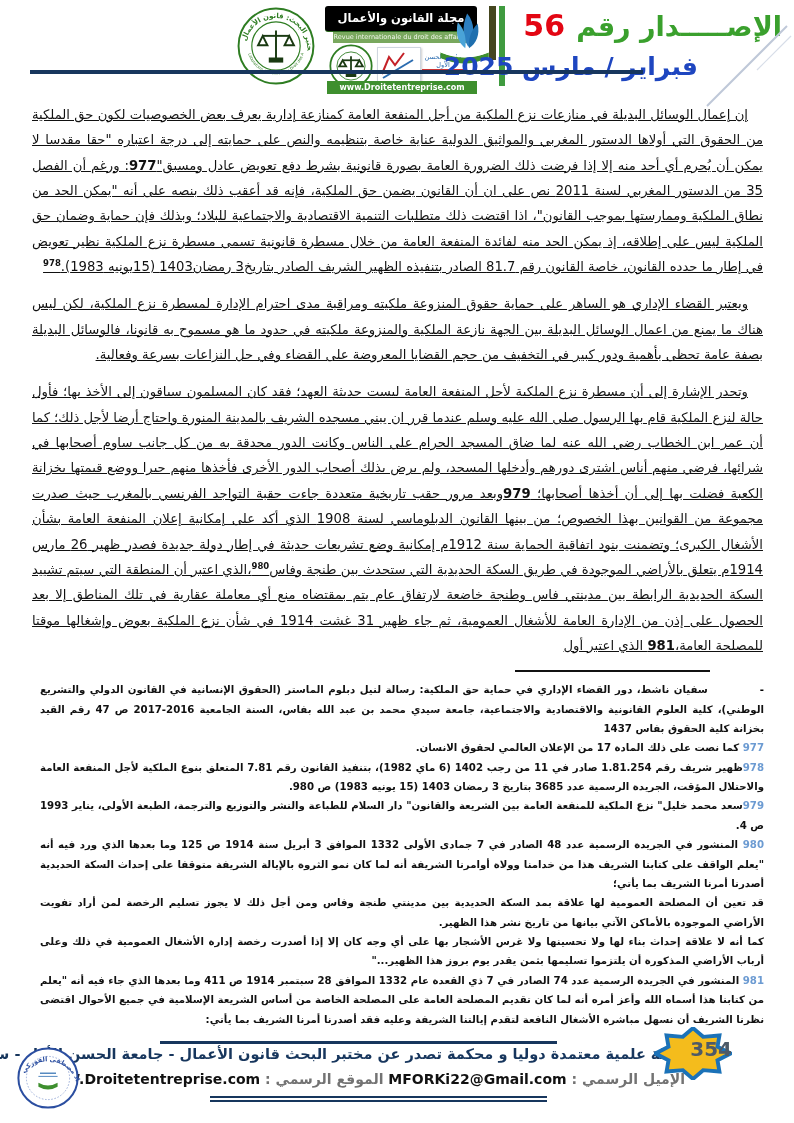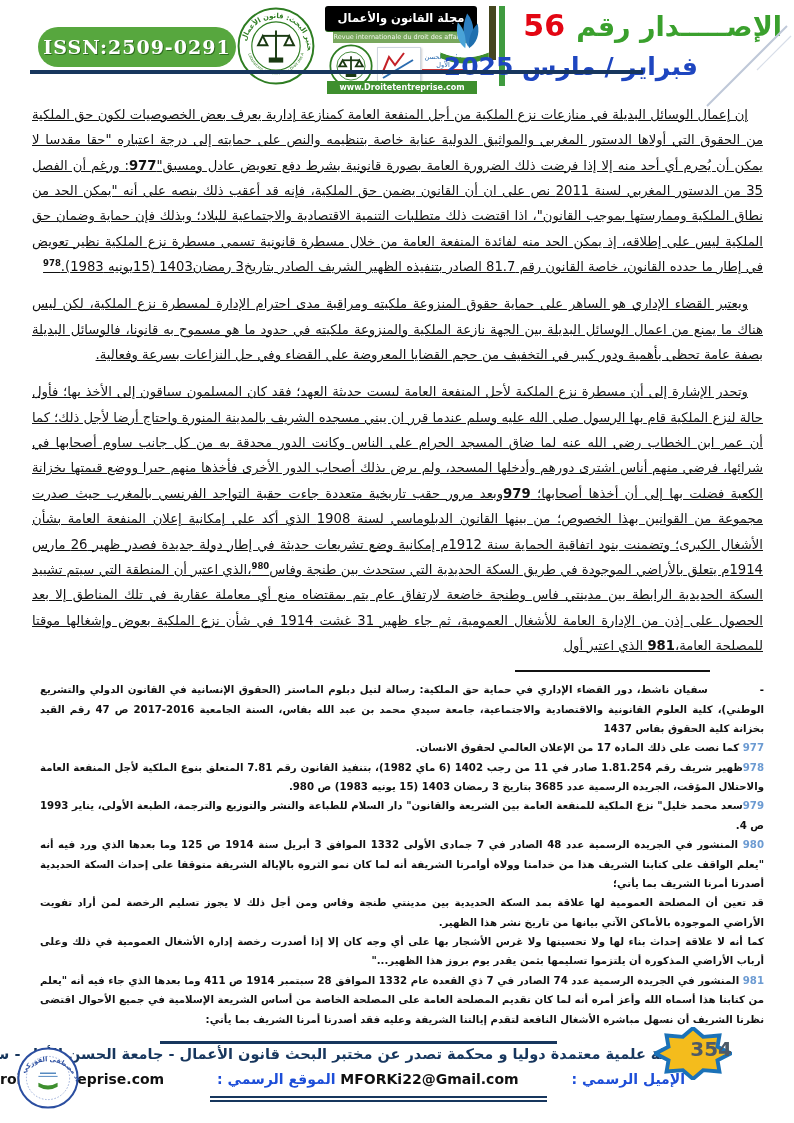--- a/index.html
+++ b/index.html
@@ -53,37 +53,36 @@
   .fn-marker{color:#6c9bd2;font-weight:bold;}
   .fn-marker.dash{color:#000;padding-left:52px;}
 
   
   .footer{position:absolute;left:0;top:1030px;width:794px;height:93px;background:#fff;}
   .footer-rule-top{position:absolute;left:160px;top:11px;width:397px;height:3px;background:#17365d;}
   .footer-line1{position:absolute;left:110px;top:16px;width:575px;text-align:center;direction:rtl;
                 color:#17365d;font-weight:bold;font-size:14.5px;white-space:nowrap;}
   .footer-line2{position:absolute;left:110px;top:41px;width:575px;text-align:center;direction:rtl;
                 font-weight:bold;font-size:14px;white-space:nowrap;}
-  .footer-line2 .navy{color:#1d4ed8;padding-left:48px;}
+  .footer-line2 .navy{color:#737373;}
   .footer-line2 .dark{color:#111;}
   .footer-rule-bottom{position:absolute;left:210px;top:66px;width:337px;height:2px;
                       border-top:2px solid #17365d;border-bottom:2px solid #17365d;}
   .star-badge{position:absolute;right:62px;top:-3px;width:78px;height:53px;}
   .star-num{position:absolute;left:8px;right:0;top:10px;text-align:right;color:#4d5a68;
             font-weight:bold;font-size:20px;}
   .stamp{position:absolute;left:8px;top:8px;width:80px;height:80px;}
 </style>
 </head>
 <body>
 
 <div class="page">
 
   <div class="header">
 
-    <div class="issn-pill">ISSN:2509-0291</div>
 
     <svg class="lab-logo" viewBox="0 0 100 100">
       <circle cx="50" cy="50" r="48" fill="#fff" stroke="#2e7d22" stroke-width="2.5"></circle>
       <circle cx="50" cy="50" r="31" fill="#fff" stroke="#2e7d22" stroke-width="1.5"></circle>
       <defs>
         <path id="labArcT" d="M 10,54 A 40,40 0 0 1 90,54"></path>
         <path id="labArcB" d="M 14,58 A 37,37 0 0 0 86,58"></path>
       </defs>
       <text font-size="9" fill="#2e7d22" font-weight="bold">
         <textPath href="#labArcT" startOffset="8%">مختبر البحث: قانون الأعمال</textPath>

